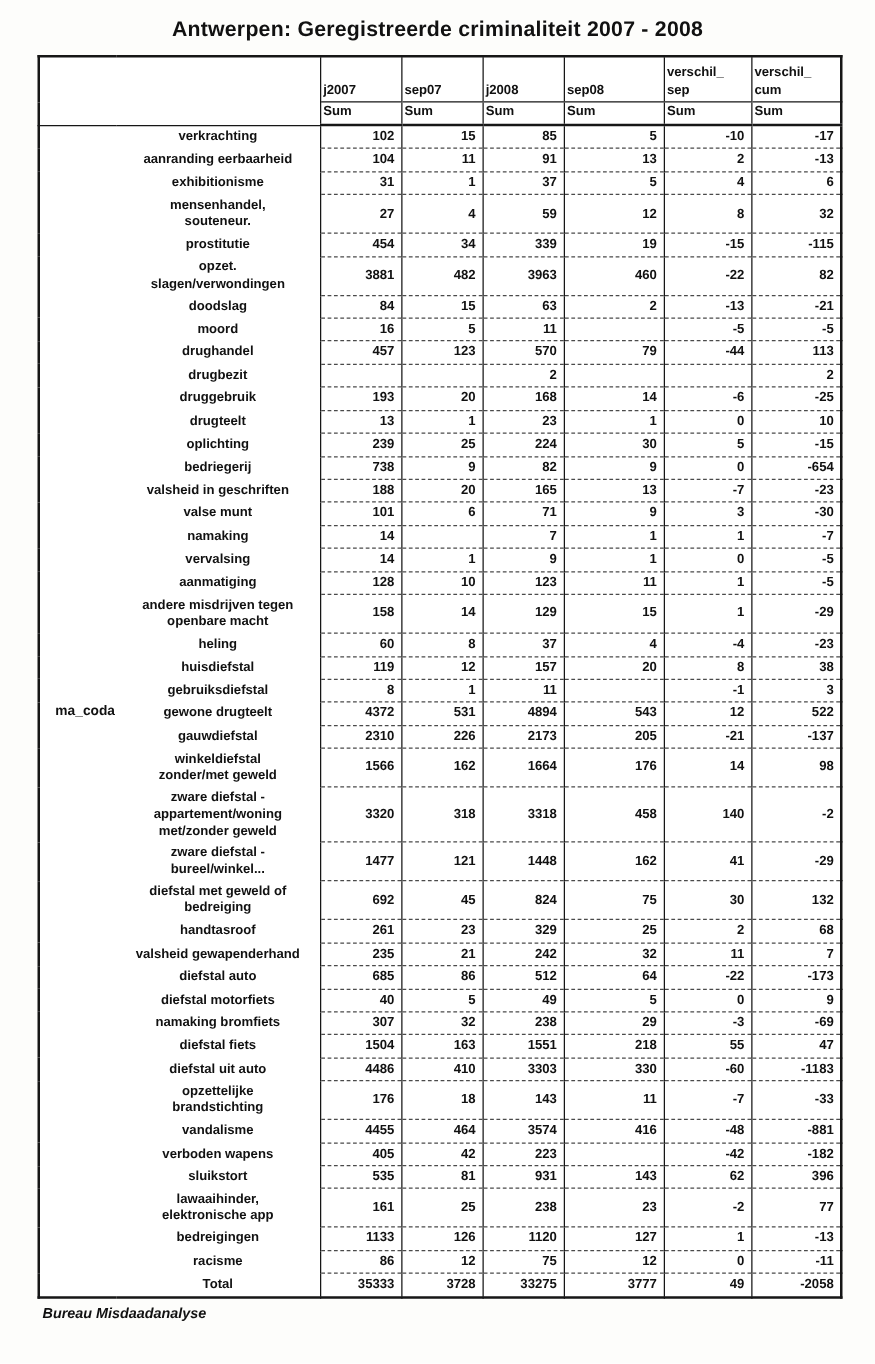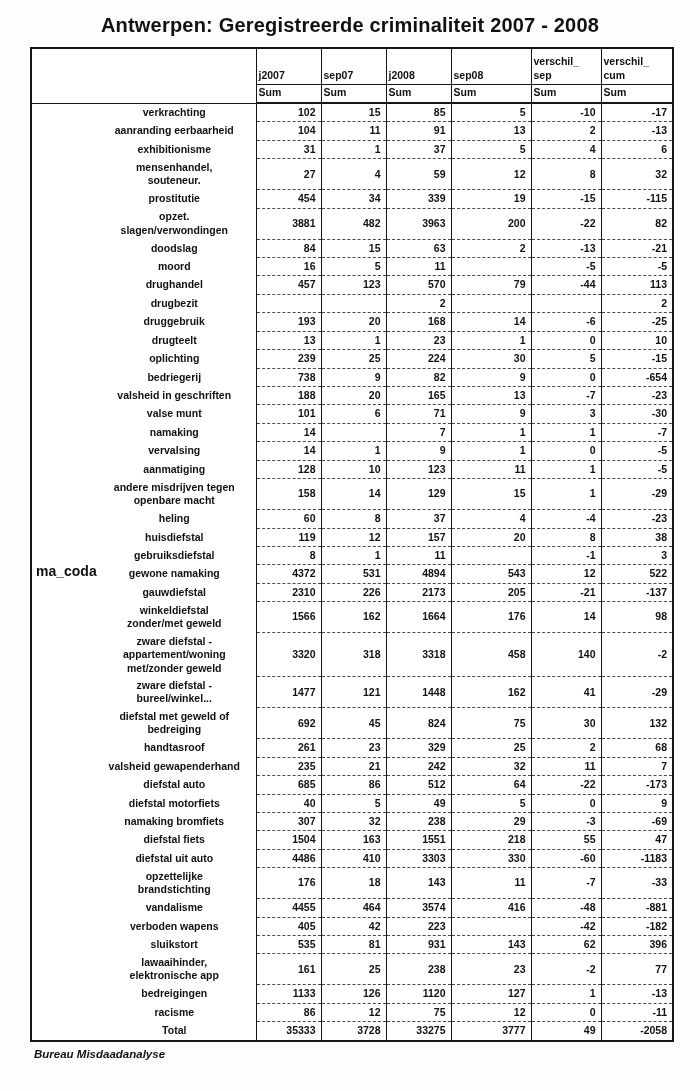--- a/index.html
+++ b/index.html
@@ -12,21 +12,21 @@
   .page {
     position: relative;
     width: 700px;
     height: 1091px;
     background: #fdfdfb;
     overflow: hidden;
   }
   .title {
     text-align: center;
     font-weight: bold;
-    font-size: 20px;
+    font-size: 17px;
     padding-top: 14px;
     margin: 0 0 10px 0;
     letter-spacing: 0.2px;
   }
   table.crime {
     border-collapse: collapse;
     margin-left: 30px;
     width: 642px;
     table-layout: fixed;
     border: 2.5px solid #161616;
@@ -54,24 +54,24 @@
   }
   th.sum {
     border-left: 1.5px solid #161616;
     border-bottom: 2px solid #161616;
     text-align: left;
     padding: 1px 2px 2px 2px;
     height: 14px;
   }
   
   td.group-cell {
-    text-align: center;
+    text-align: right;
     padding-left: 4px;
     vertical-align: middle;
-    font-size: 14px;
+    font-size: 11px;
   }
   td.label-cell {
     text-align: center;
     padding: 2px 2px 2px 2px;
     white-space: pre-line;
     vertical-align: middle;
   }
   td.num-cell {
     border-left: 1.5px solid #161616;
     border-bottom: 1px dashed #4a4a4a;
@@ -173,21 +173,21 @@
           <td class="num-cell">19</td>
           <td class="num-cell">-15</td>
           <td class="num-cell">-115</td>
         </tr>
         <tr>
           <td class="label-cell">opzet.
 slagen/verwondingen</td>
           <td class="num-cell">3881</td>
           <td class="num-cell">482</td>
           <td class="num-cell">3963</td>
-          <td class="num-cell">200</td>
+          <td class="num-cell">460</td>
           <td class="num-cell">-22</td>
           <td class="num-cell">82</td>
         </tr>
         <tr>
           <td class="label-cell">doodslag</td>
           <td class="num-cell">84</td>
           <td class="num-cell">15</td>
           <td class="num-cell">63</td>
           <td class="num-cell">2</td>
           <td class="num-cell">-13</td>
@@ -332,21 +332,21 @@
         <tr>
           <td class="label-cell">gebruiksdiefstal</td>
           <td class="num-cell">8</td>
           <td class="num-cell">1</td>
           <td class="num-cell">11</td>
           <td class="num-cell"></td>
           <td class="num-cell">-1</td>
           <td class="num-cell">3</td>
         </tr>
         <tr>
-          <td class="label-cell">gewone namaking</td>
+          <td class="label-cell">gewone drugteelt</td>
           <td class="num-cell">4372</td>
           <td class="num-cell">531</td>
           <td class="num-cell">4894</td>
           <td class="num-cell">543</td>
           <td class="num-cell">12</td>
           <td class="num-cell">522</td>
         </tr>
         <tr>
           <td class="label-cell">gauwdiefstal</td>
           <td class="num-cell">2310</td>

